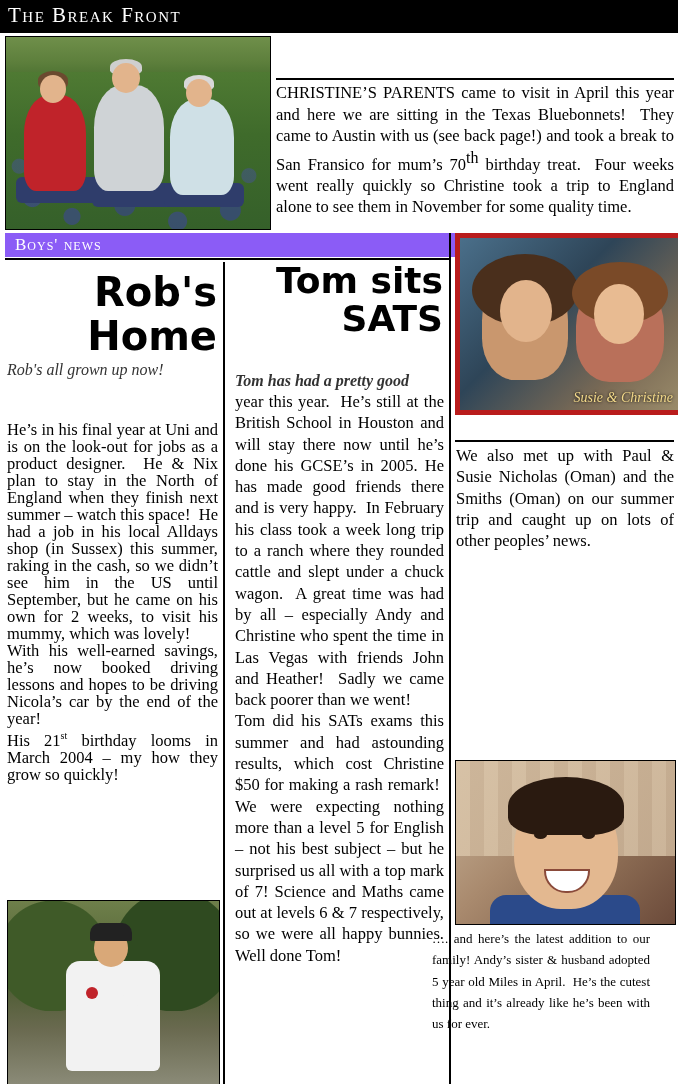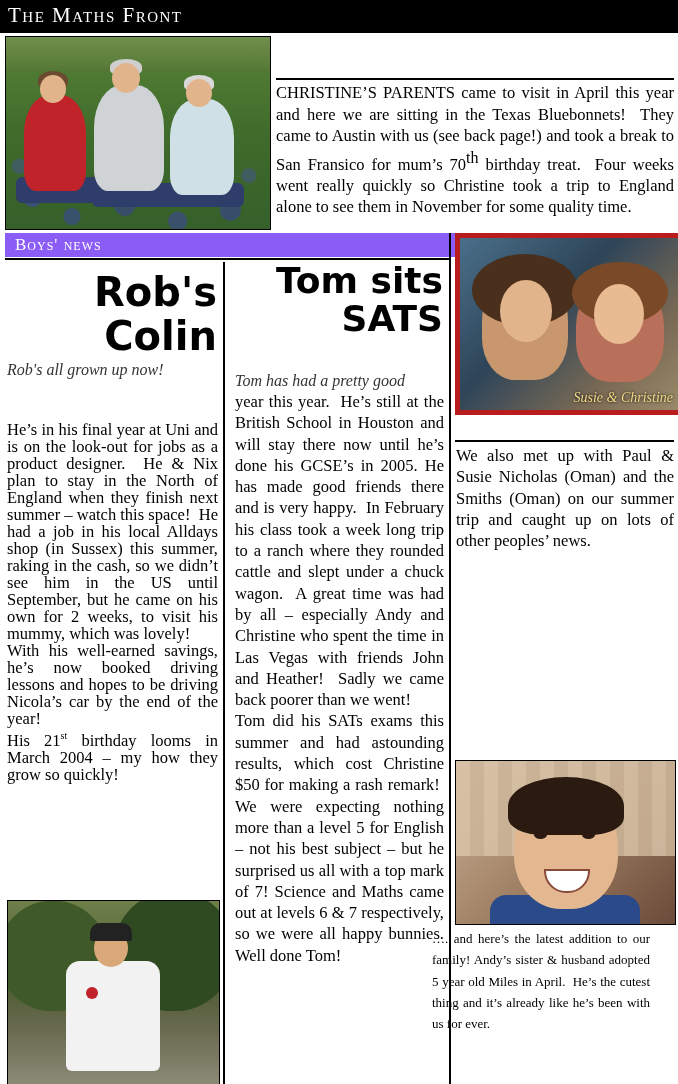--- a/index.html
+++ b/index.html
@@ -253,20 +253,21 @@
     text-align: right;
   }
   .tom-lead {
     position: absolute;
     left: 235px; top: 371px;
     width: 208px;
     font-style: italic;
     font-size: 16px;
     line-height: 19px;
     color: #333;
+    font-weight: bold;
   }
   .tom-body {
     position: absolute;
     left: 235px; top: 391px;
     width: 209px;
     font-size: 16.5px;
     line-height: 21.3px;
     text-align: justify;
   }
 
@@ -393,21 +394,21 @@
     line-height: 21.3px;
     text-align: justify;
   }
 </style>
 </head>
 <body>
 
 <div class="page">
 
   <div class="masthead">
-    <div class="masthead-title">The Maths Front</div>
+    <div class="masthead-title">The Break Front</div>
   </div>
   <div class="masthead-rule"></div>
 
   <div class="top-photo">
     <div class="bb-sky"></div>
     <div class="bb-field"></div>
     <div class="bb-legs bb-l1"></div>
     <div class="bb-legs bb-l2"></div>
     <div class="bb-legs bb-l3"></div>
     <div class="bb-person bb-p1"></div>
@@ -425,21 +426,21 @@
   <div class="spring-body">CHRISTINE’S PARENTS came to visit in April this year and here we are sitting in the Texas Bluebonnets!&nbsp; They came to Austin with us (see back page!) and took a break to San Fransico for mum’s 70<sup>th</sup> birthday treat.&nbsp; Four weeks went really quickly so Christine took a trip to England alone to see them in November for some quality time.</div>
 
   <div class="boys-bar">
     <div class="boys-bar-title">Boys' news</div>
   </div>
   <div class="boys-rule"></div>
 
   <div class="vrule vrule-a"></div>
   <div class="vrule vrule-b"></div>
 
-  <div class="rob-head">Rob's Colin</div>
+  <div class="rob-head">Rob's Home</div>
   <div class="rob-lead">Rob's all grown up now!</div>
   <div class="rob-body">He’s in his final year at Uni and is on the look-out for jobs as a product designer.&nbsp; He &amp; Nix plan to stay in the North of England when they finish next summer – watch this space!&nbsp; He had a job in his local Alldays shop (in Sussex) this summer, raking in the cash, so we didn’t see him in the US until September, but he came on his own for 2 weeks, to visit his mummy, which was lovely!<br>With his well-earned savings, he’s now booked driving lessons and hopes to be driving Nicola’s car by the end of the year!<br>His 21<sup>st</sup> birthday looms in March 2004 – my how they grow so quickly!</div>
   <div class="rob-photo">
     <div class="rp-bg"></div>
     <div class="rp-bush"></div>
     <div class="rp-bush2"></div>
     <div class="rp-body"></div>
     <div class="rp-arm"></div>
     <div class="rp-logo"></div>
     <div class="rp-head"></div>

